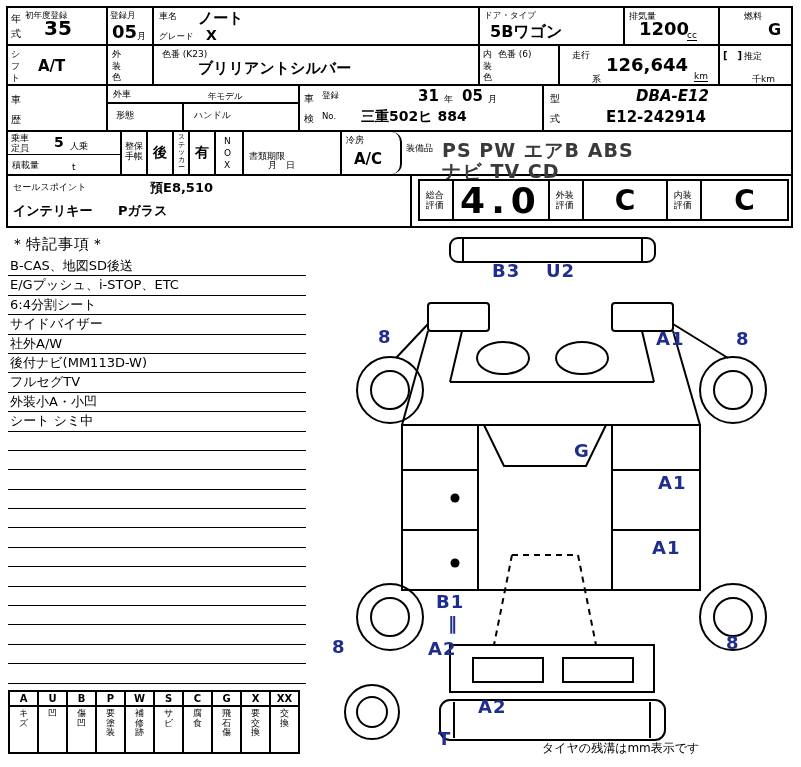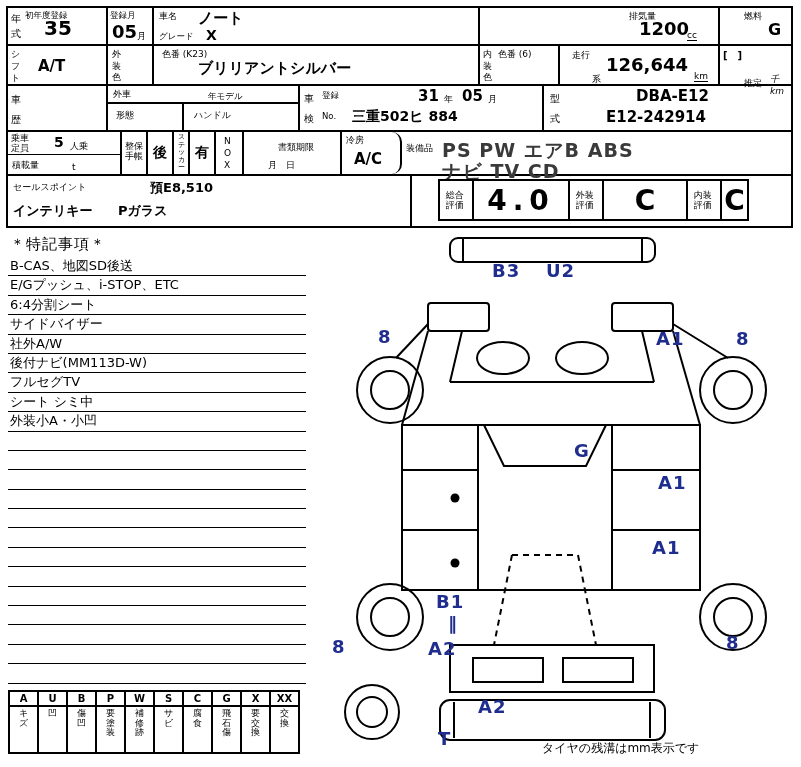--- a/index.html
+++ b/index.html
@@ -52,20 +52,24 @@
         <div class="p f8" style="left:2px;top:2px;">登録月</div>
         <div class="p f18" style="left:4px;top:13px;">05</div>
         <div class="p f9" style="left:29px;top:22px;">月</div>
       </div>
       <div class="cell" style="left:146px;width:326px;">
         <div class="p f9" style="left:5px;top:2px;">車名</div>
         <div class="p f15" style="left:44px;top:1px;">ノート</div>
         <div class="p f8" style="left:5px;top:23px;">グレード</div>
         <div class="p f14" style="left:52px;top:19px;">X</div>
       </div>
+      <div class="cell" style="left:472px;width:145px;">
+        <div class="p f8" style="left:4px;top:2px;">ドア・タイプ</div>
+        <div class="p f16" style="left:10px;top:14px;">5Bワゴン</div>
+      </div>
       <div class="cell" style="left:617px;width:95px;">
         <div class="p f9" style="left:4px;top:2px;">排気量</div>
         <div class="p f18" style="left:14px;top:10px;">1200</div>
         <div class="p f9" style="left:62px;top:22px;border-bottom:1px solid #000;">cc</div>
       </div>
       <div class="cell last" style="left:732px;width:78px;">
         <div class="p f9" style="left:4px;top:2px;">燃料</div>
         <div class="p f16" style="left:28px;top:12px;">G</div>
       </div>
     </div>
@@ -87,22 +91,22 @@
         <div class="p f9" style="left:18px;top:2px;">色番 (6)</div>
       </div>
       <div class="cell" style="left:552px;width:160px;">
         <div class="p f9" style="left:12px;top:3px;">走行</div>
         <div class="p f9" style="left:32px;top:27px;">系</div>
         <div class="p f18" style="left:46px;top:8px;">126,644</div>
         <div class="p f9" style="left:134px;top:25px;border-bottom:1px solid #000;">km</div>
       </div>
       <div class="cell last" style="left:712px;width:71px;">
         <div class="p f10" style="left:3px;top:3px;font-weight:bold;">[　]</div>
-        <div class="p f9" style="left:24px;top:4px;margin-top:27px;">推定</div>
-        <div class="p f9" style="left:50px;top:27px;font-style:italic;">千km</div>
+        <div class="p f9" style="left:24px;top:4px;">推定</div>
+        <div class="p f9" style="left:32px;top:27px;">千km</div>
       </div>
     </div>
 
     <div class="frow" style="top:78px;height:46px;">
       <div class="cell" style="left:0;width:100px;">
         <div class="p vs f10" style="left:3px;top:4px;width:12px;line-height:20px;">車歴</div>
       </div>
       <div class="cell" style="left:100px;width:192px;">
         <div class="p f9" style="left:5px;top:2px;">外車</div>
         <div class="p f8" style="left:100px;top:5px;">年モデル</div>
@@ -114,25 +118,25 @@
         </div>
       </div>
       <div class="cell" style="left:292px;width:244px;">
         <div class="p vs f10" style="left:4px;top:3px;width:12px;line-height:20px;">車検</div>
         <div class="p f8" style="left:22px;top:4px;">登録</div>
         <div class="p f8" style="left:22px;top:25px;">No.</div>
         <div class="p f15" style="left:118px;top:1px;">31</div>
         <div class="p f9" style="left:144px;top:7px;">年</div>
         <div class="p f15" style="left:162px;top:1px;">05</div>
         <div class="p f9" style="left:188px;top:7px;">月</div>
-        <div class="p f14" style="left:52px;top:22px;">三重502ヒ 884</div>
+        <div class="p f14" style="left:61px;top:22px;">三重502ヒ 884</div>
       </div>
       <div class="cell last" style="left:536px;width:247px;">
         <div class="p vs f10" style="left:6px;top:3px;width:12px;line-height:20px;">型式</div>
-        <div class="p f15" style="left:92px;top:1px;">DBA-E12</div>
+        <div class="p f15" style="left:92px;top:1px;font-style:italic;">DBA-E12</div>
         <div class="p f15" style="left:62px;top:22px;">E12-242914</div>
       </div>
     </div>
 
     <div class="frow" style="top:124px;height:44px;">
       <div class="cell" style="left:0;width:114px;">
         <div class="p" style="left:0;right:0;top:0;height:22px;">
           <div class="p vs f9" style="left:3px;top:1px;width:2.3em;line-height:10px;">乗車定員</div>
           <div class="p f14" style="left:46px;top:2px;">5</div>
           <div class="p f9" style="left:62px;top:8px;">人乗</div>
@@ -153,47 +157,47 @@
           <div class="p vs" style="left:4px;top:2px;width:1.4em;font-size:7px;line-height:7.5px;">ステッカー</div>
         </div>
         <div class="seg segb cen" style="width:26px;">
           <span class="f14">有</span>
         </div>
         <div class="seg segb" style="flex:1;">
           <div class="p vs f9" style="left:8px;top:3px;width:1.3em;line-height:12px;">NOX</div>
         </div>
       </div>
       <div class="cell" style="left:236px;width:98px;">
-        <div class="p f9" style="left:5px;top:9px;margin-left:29px;">書類期限</div>
+        <div class="p f9" style="left:5px;top:18px;">書類期限</div>
         <div class="p f9" style="left:24px;top:27px;">月　日</div>
       </div>
       <div class="cell" style="left:334px;width:60px;border-radius:10px;">
         <div class="p f9" style="left:4px;top:2px;">冷房</div>
         <div class="p f15" style="left:12px;top:18px;">A/C</div>
       </div>
       <div class="cell last" style="left:394px;width:389px;margin-top:6px;">
         <div class="p f9" style="left:4px;top:4px;">装備品</div>
         <div class="p equip" style="left:40px;top:0;">PS PW エアB ABS</div>
         <div class="p equip" style="left:40px;top:21px;">ナビ TV CD</div>
       </div>
     </div>
 
     <div class="frow last" style="top:168px;height:50px;">
       <div class="cell" style="left:0;width:404px;">
         <div class="p f9" style="left:5px;top:5px;">セールスポイント</div>
         <div class="p f13" style="left:142px;top:3px;">預E8,510</div>
         <div class="p f13" style="left:5px;top:26px;">インテリキー</div>
         <div class="p f13" style="left:110px;top:26px;">Pガラス</div>
       </div>
-      <div id="evalstrip" class="p" style="left:430px;top:3px;width:311px;height:42px;">
+      <div id="evalstrip" class="p" style="left:410px;top:3px;width:371px;height:42px;">
         <div class="eval-lab">
           <div class="vs f9" style="width:2.3em;line-height:10px;">総合評価</div>
         </div>
         <div class="cen" style="width:96px;border-right:2px solid #000;">
-          <span class="eval-val" style="font-size:28px;letter-spacing:6px;">4.0</span>
+          <span class="eval-val" style="font-size:36px;letter-spacing:6px;">4.0</span>
         </div>
         <div class="eval-lab">
           <div class="vs f9" style="width:2.3em;line-height:10px;">外装評価</div>
         </div>
         <div class="cen" style="width:84px;border-right:2px solid #000;">
           <span class="eval-val">C</span>
         </div>
         <div class="eval-lab">
           <div class="vs f9" style="width:2.3em;line-height:10px;">内装評価</div>
         </div>
@@ -214,23 +218,23 @@
       <div class="memo-line">6:4分割シート</div>
 
       <div class="memo-line">サイドバイザー</div>
 
       <div class="memo-line">社外A/W</div>
 
       <div class="memo-line">後付ナビ(MM113D-W)</div>
 
       <div class="memo-line">フルセグTV</div>
 
+      <div class="memo-line">外装小A・小凹</div>
+
       <div class="memo-line">シート シミ中</div>
-
-      <div class="memo-line">外装小A・小凹</div>
 
       <div class="memo-line"></div>
 
       <div class="memo-line"></div>
 
       <div class="memo-line"></div>
 
       <div class="memo-line"></div>
 
       <div class="memo-line"></div>

